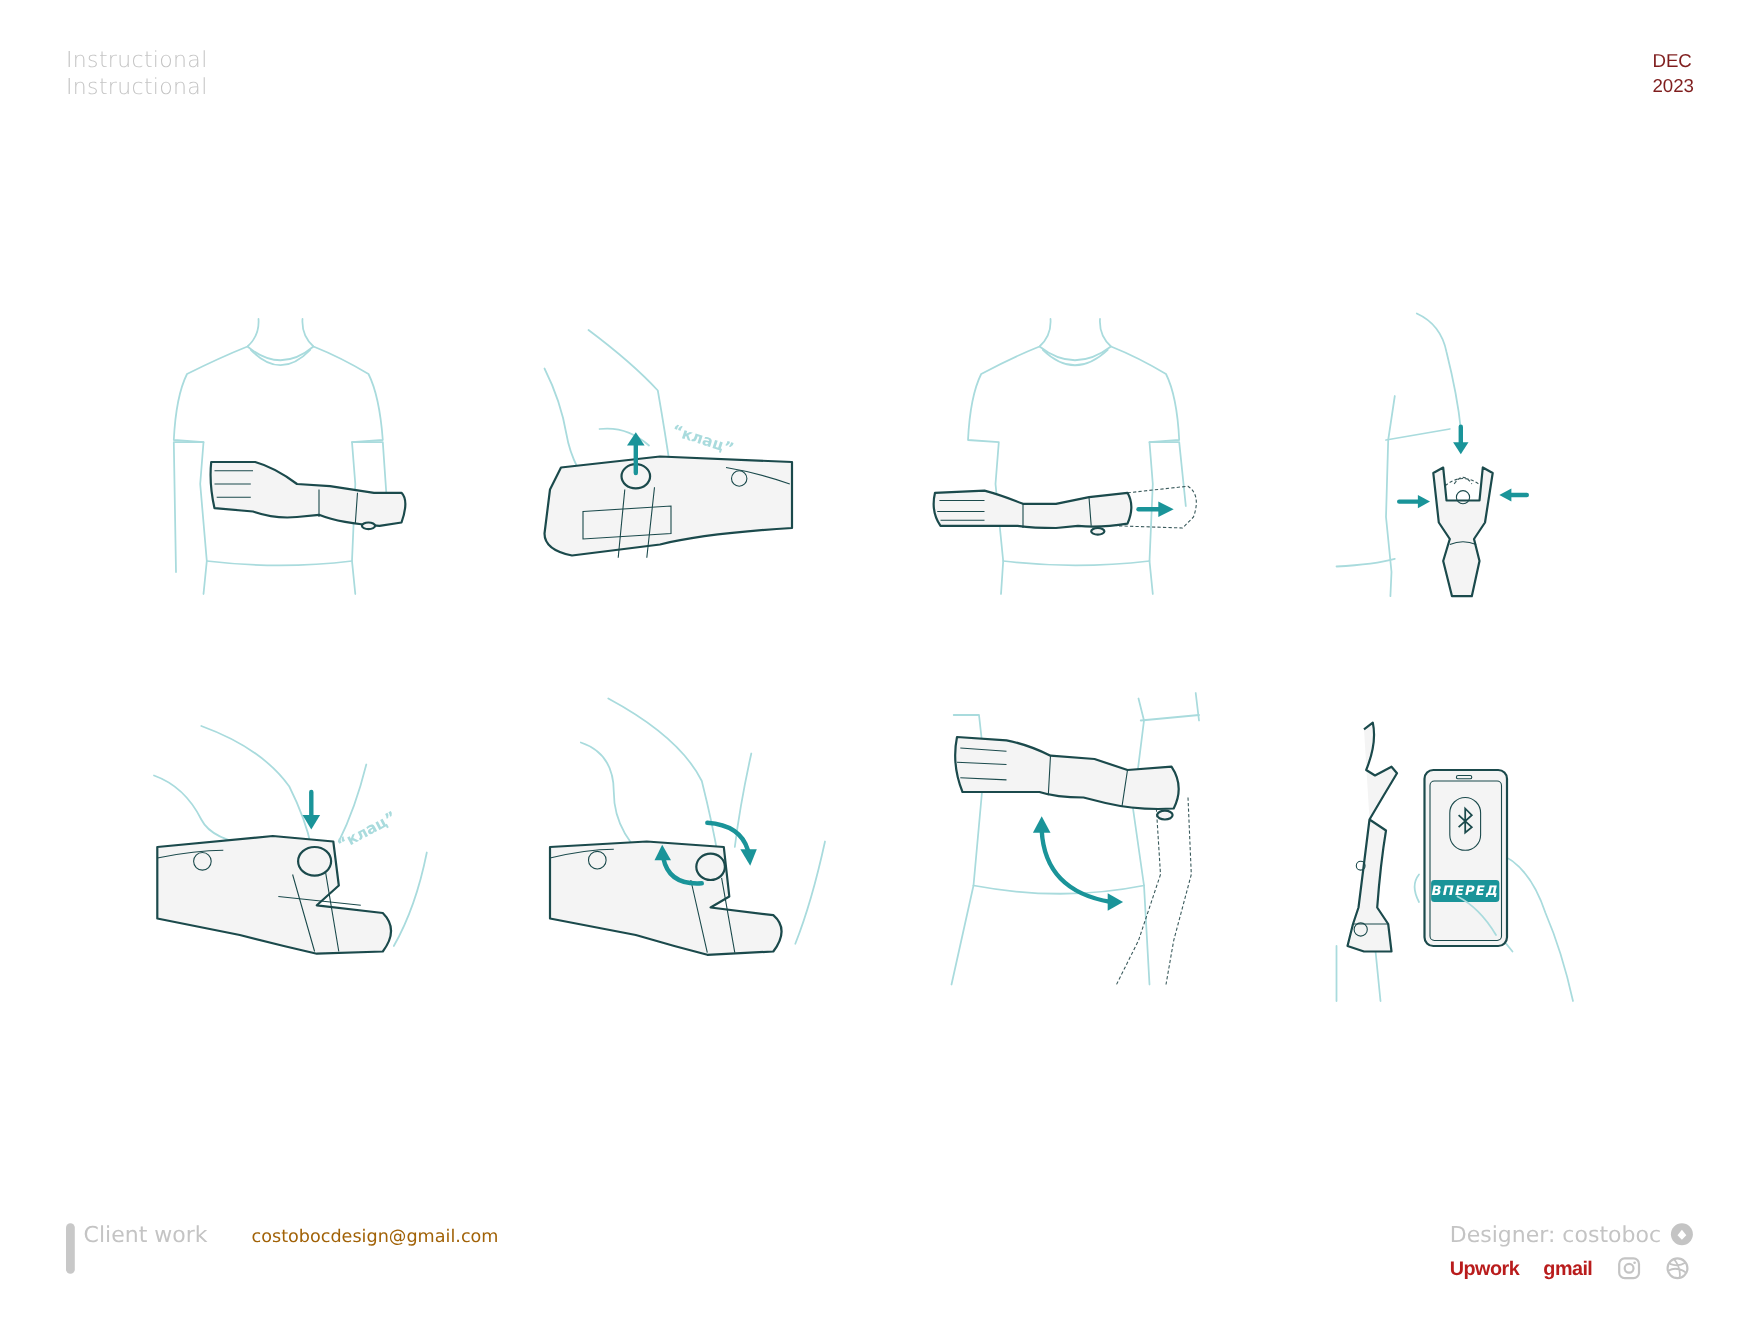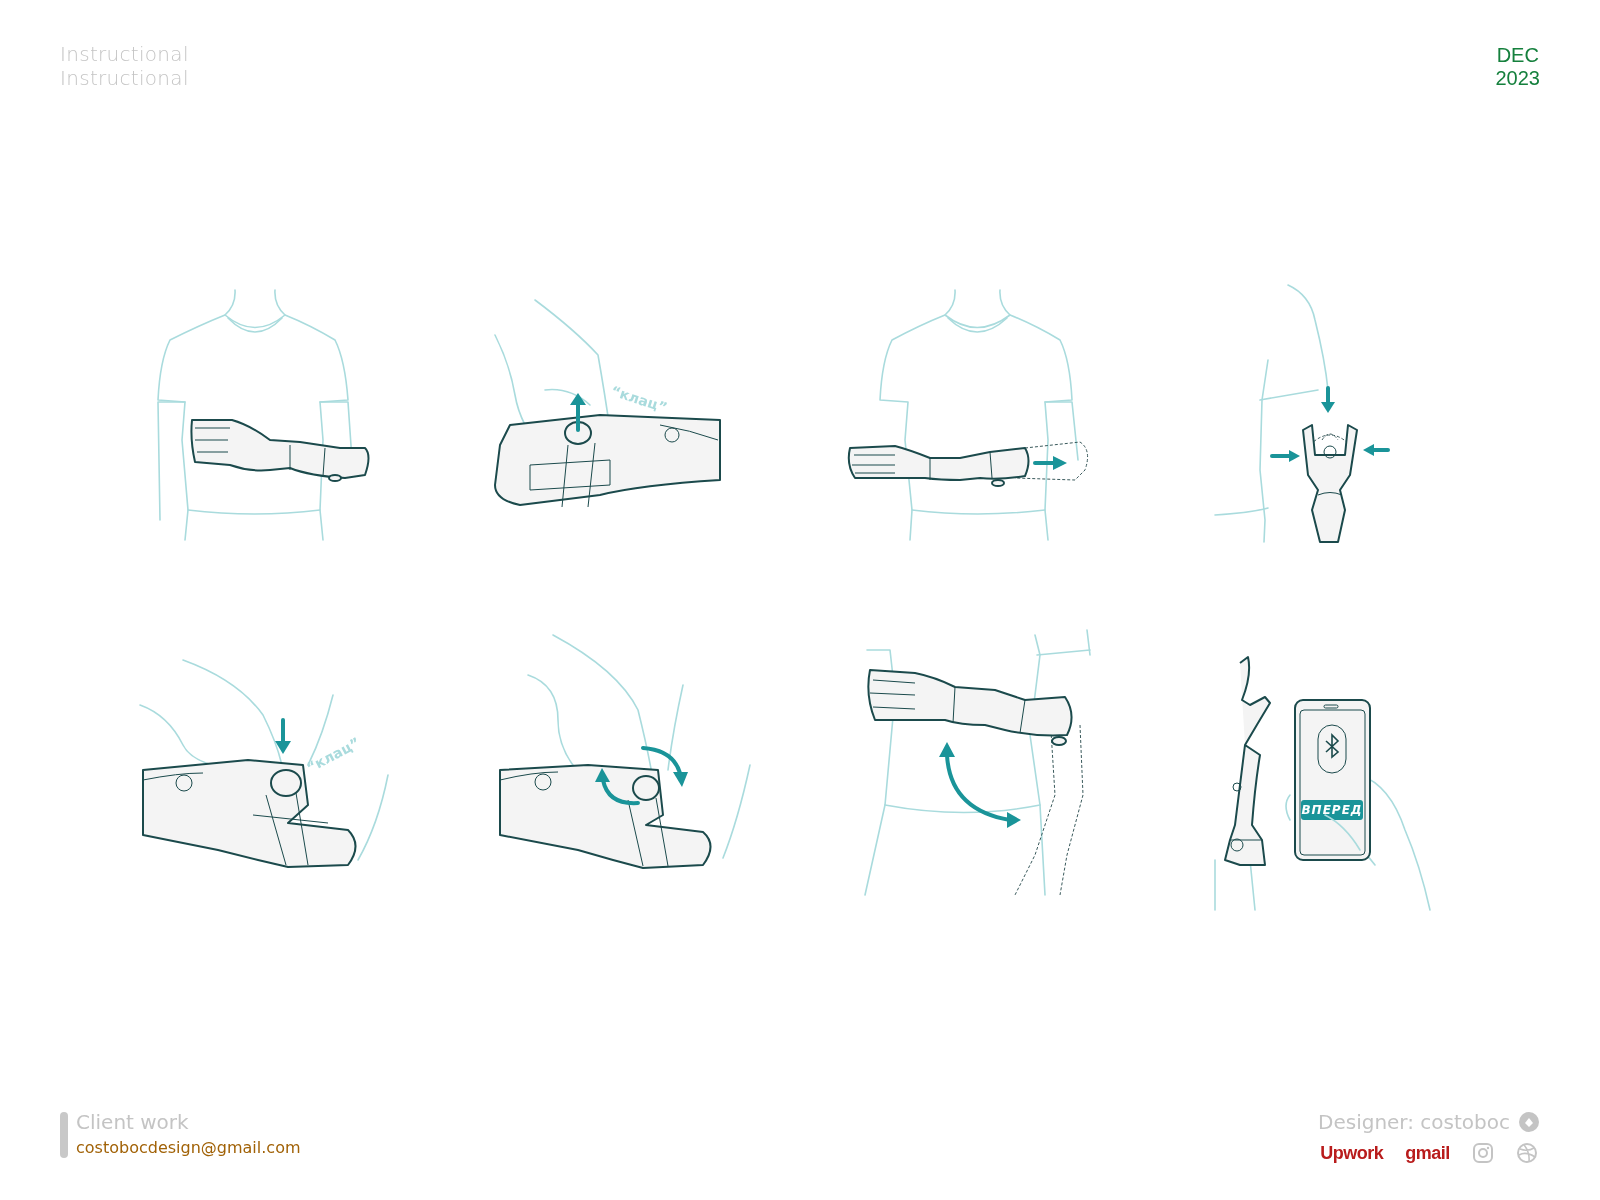--- a/index.html
+++ b/index.html
@@ -1,28 +1,28 @@
 <!DOCTYPE html>
 <html><head>
   <meta charset="utf-8">
   <style>
     * { margin: 0; padding: 0; box-sizing: border-box; }
     html, body { width: 1600px; height: 1200px; background: #ffffff; overflow: hidden; }
     body { position: relative; font-family: "DejaVu Sans", sans-serif; color: #bdbdbd; }
 
     .header-left { position: absolute; left: 60px; top: 42px; font-size: 20px; line-height: 24px; color: #c4c4c4; letter-spacing: 0.3px; font-weight: 300; }
-    .header-right { position: absolute; right: 60px; top: 44px; font-size: 20px; line-height: 23px; color: #15803d; text-align: center; font-family: "Liberation Sans", sans-serif; }
+    .header-right { position: absolute; right: 60px; top: 44px; font-size: 17px; line-height: 23px; color: #7f1d1d; text-align: left; font-family: "Liberation Sans", sans-serif; }
 
     .footer-left { position: absolute; left: 60px; top: 1110px; display: flex; }
     .footer-bar { width: 8px; height: 46px; background: #c8c8c8; border-radius: 4px; margin-right: 8px; margin-top: 2px; }
-    .footer-left-text { display: flex; flex-direction: column; }
+    .footer-left-text { display: flex; flex-direction: row; gap: 40px; }
     .footer-title { font-size: 20px; color: #c4c4c4; line-height: 24px; }
     .footer-email { font-size: 16px; color: #a16207; line-height: 24px; margin-top: 2px; }
 
-    .footer-right { position: absolute; right: 60px; top: 1110px; display: flex; flex-direction: column; align-items: center; }
+    .footer-right { position: absolute; right: 60px; top: 1110px; display: flex; flex-direction: column; align-items: flex-start; }
     .designer-line { display: flex; align-items: center; font-size: 20px; color: #c4c4c4; line-height: 24px; }
     .designer-line .brand-icon { margin-left: 8px; }
     .social-line { display: flex; align-items: center; margin-top: 8px; gap: 22px; }
     .social-text { font-family: "Liberation Sans", sans-serif; font-weight: bold; font-size: 18px; color: #b91c1c; letter-spacing: -0.5px; }
 
     .panel { position: absolute; }
     svg { display: block; }
     .body-line { stroke: #a9dbdd; stroke-width: 1.6; fill: none; stroke-linecap: round; stroke-linejoin: round; }
     .prosth { stroke: #1b4a4c; stroke-width: 2; fill: #f4f4f4; stroke-linejoin: round; }
     .prosth-thin { stroke: #1b4a4c; stroke-width: 1; fill: none; }

